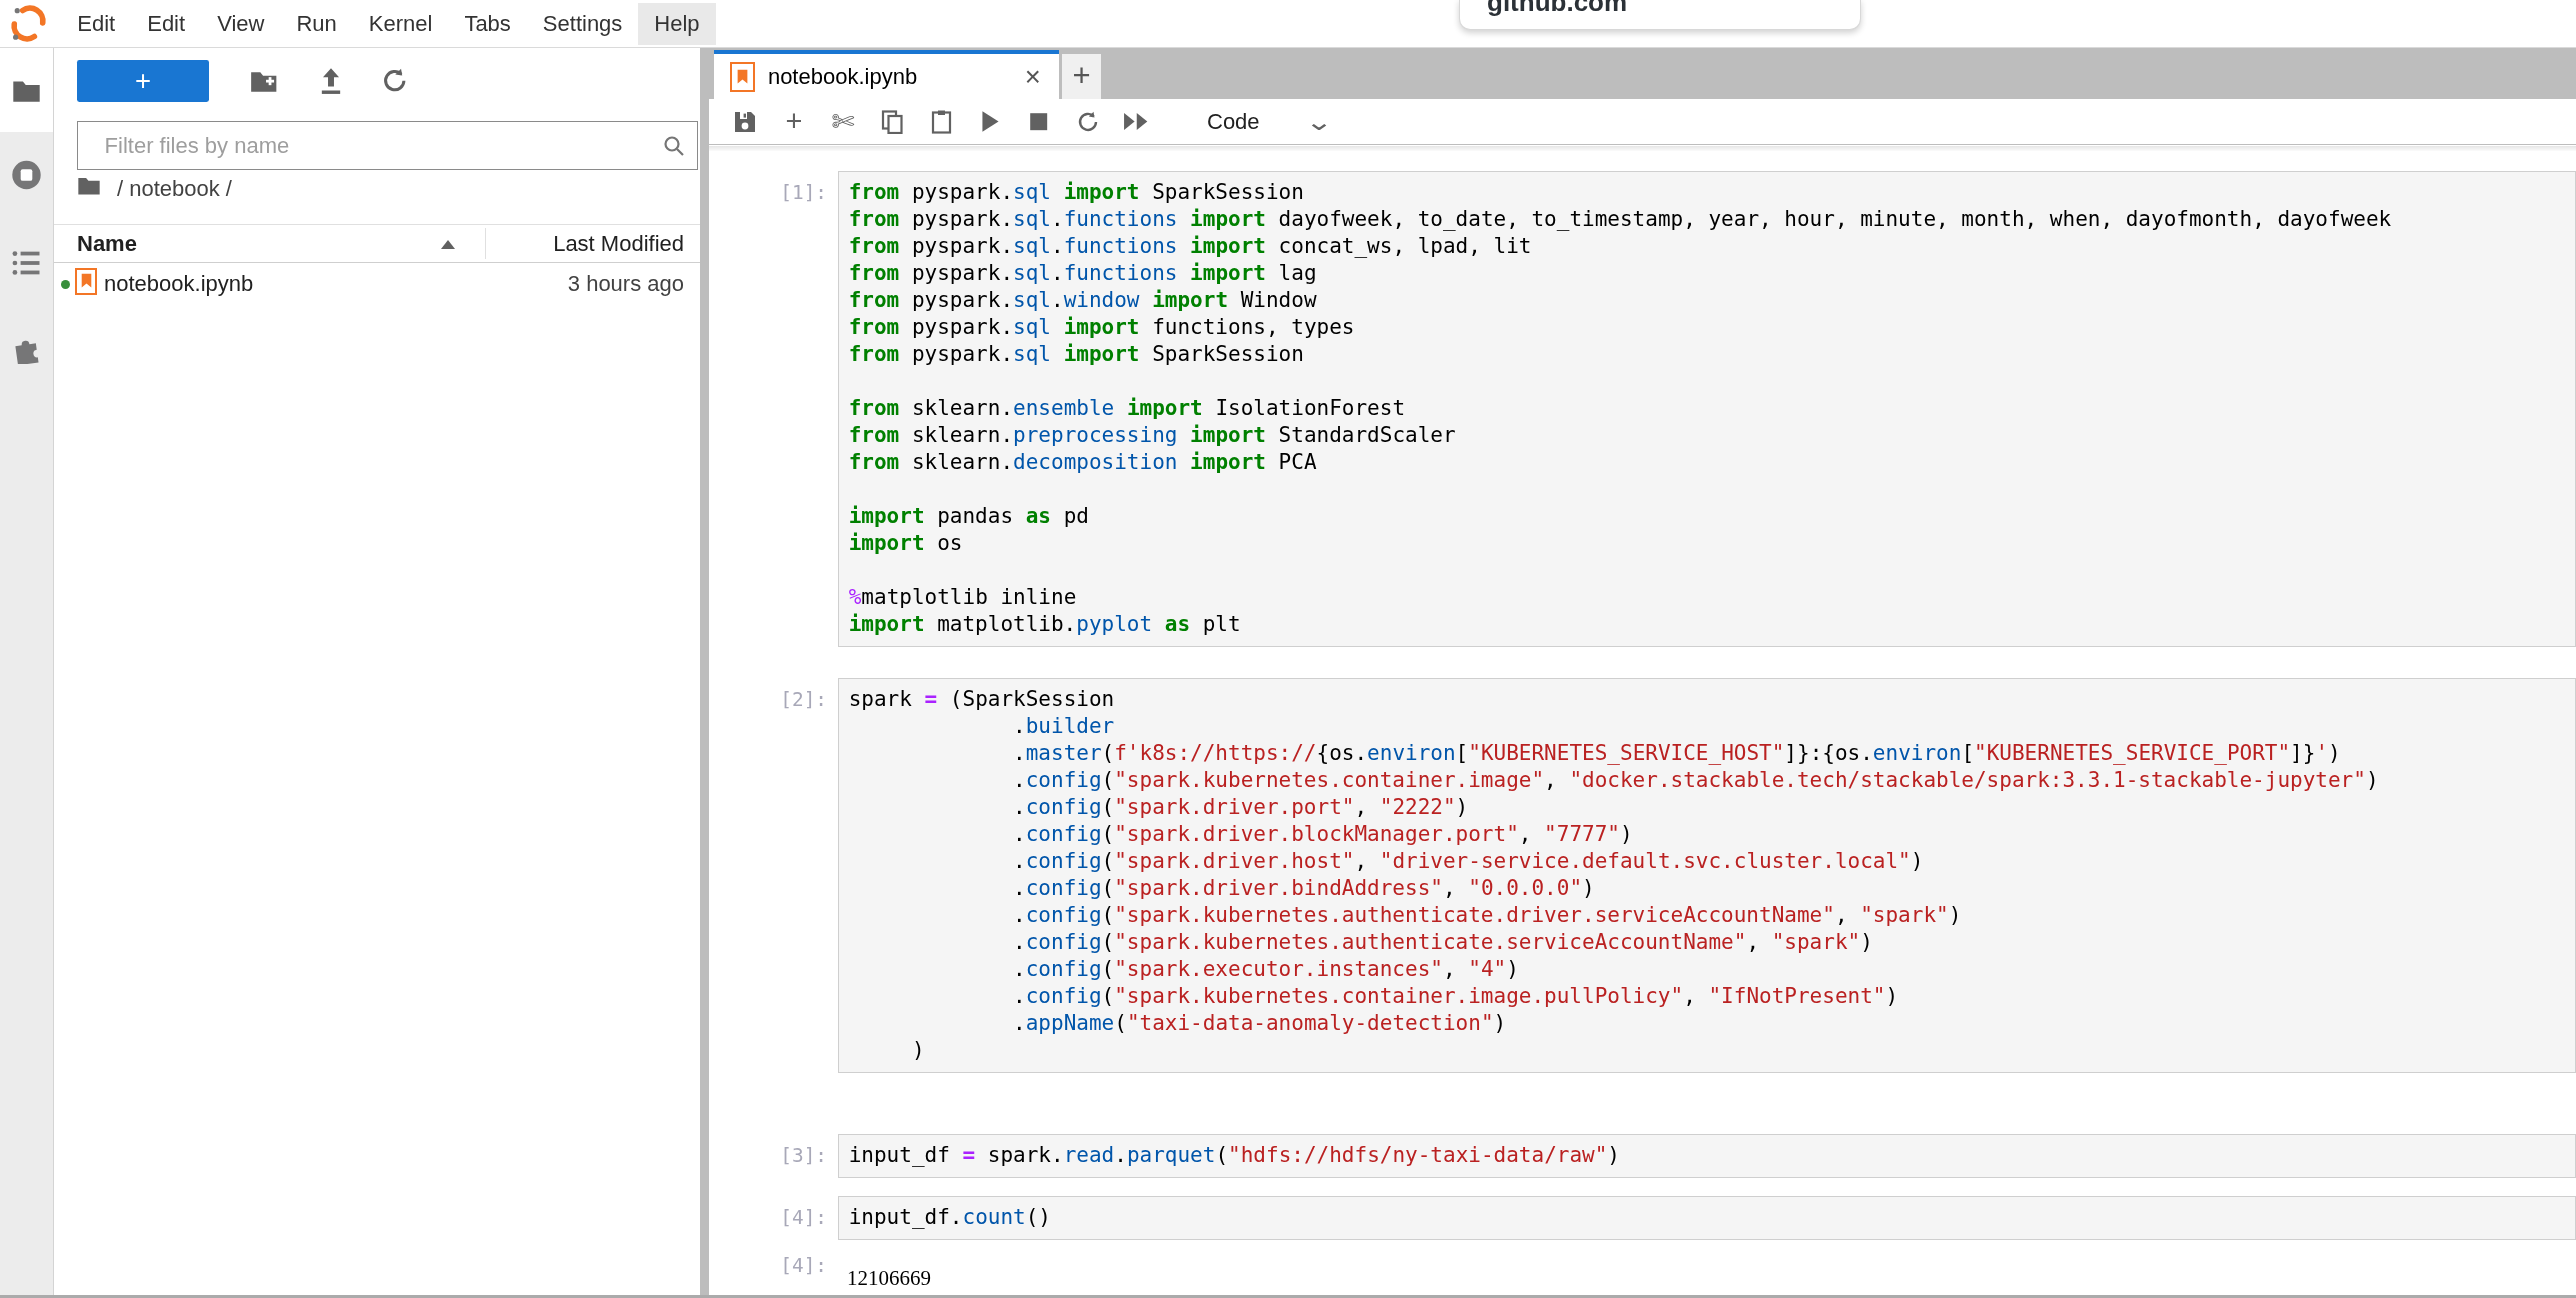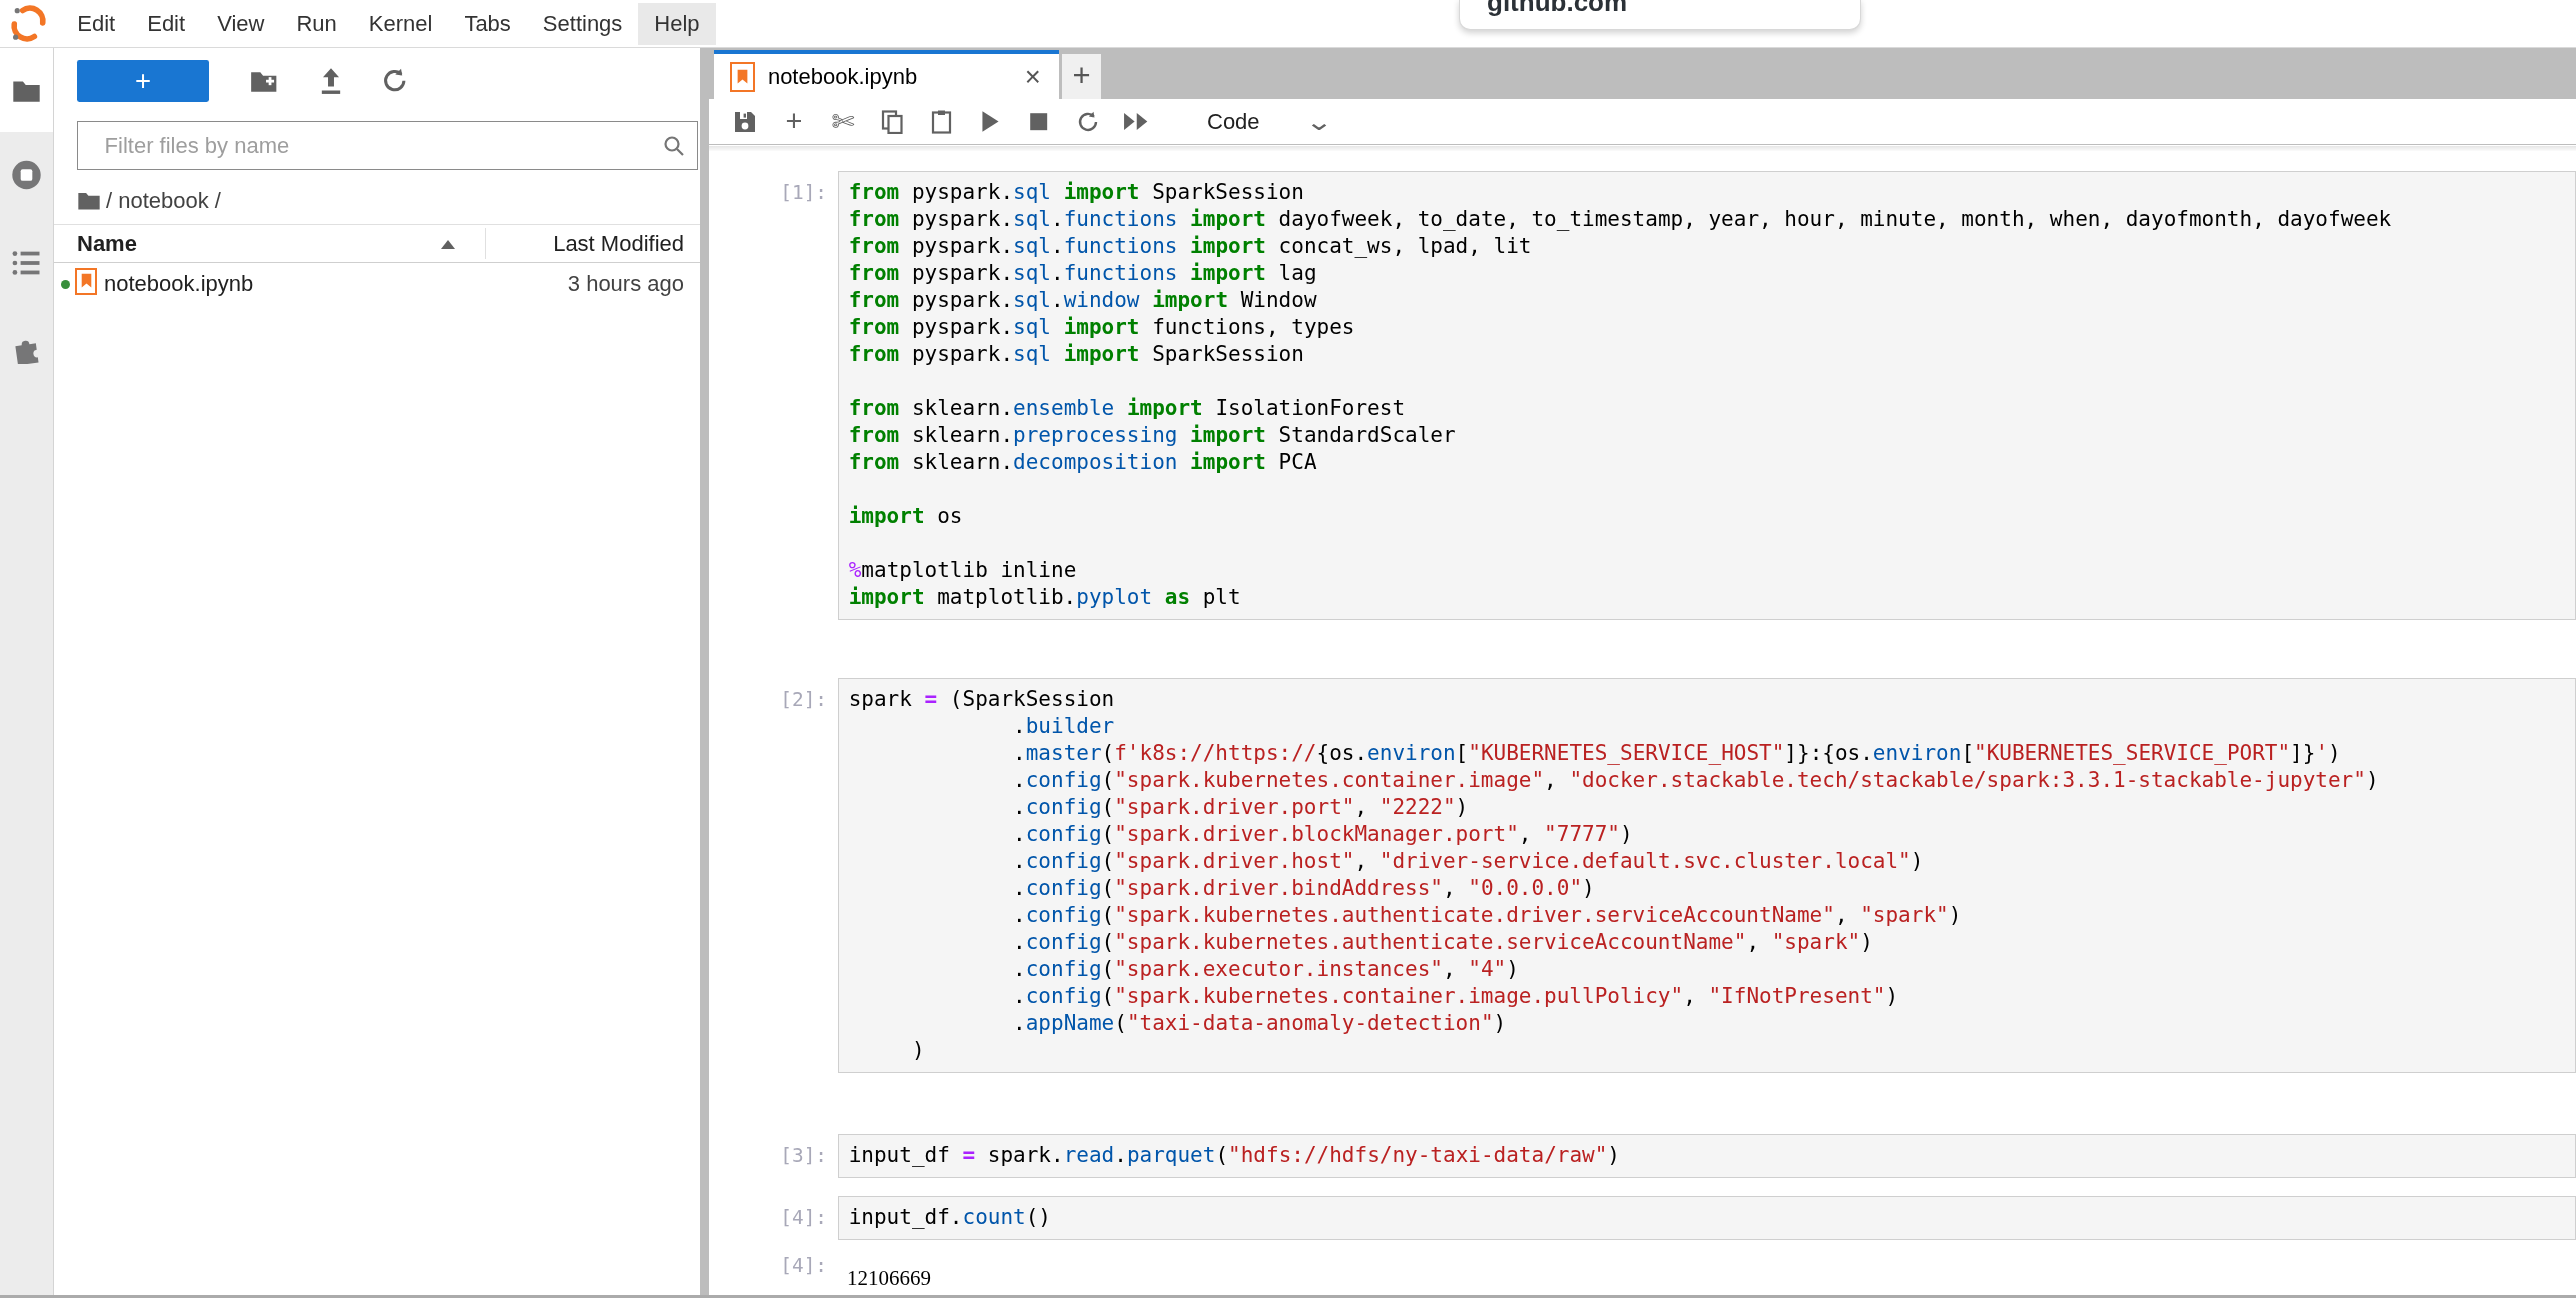--- a/index.html
+++ b/index.html
@@ -27,21 +27,21 @@
   
   #sidebar{left:54px;top:47px;width:646px;height:1252px;background:#ffffff;}
   #new-launcher{left:23px;top:13px;width:132px;height:42px;background:#1976d2;border-radius:2.4px;
                 color:#ffffff;font-size:27.5px;display:flex;align-items:center;justify-content:center;}
   .fb-tool{top:18px;width:32px;height:32px;display:flex;align-items:center;justify-content:center;}
   #filter-box{left:23px;top:74px;width:607px;height:47px;border:1.6px solid #8a8a8a;background:#ffffff;
               display:flex;align-items:center;padding-left:12px;}
   #filter-box input{border:none;outline:none;flex:1;font-size:22px;color:#333;padding:0 0 0 14.6px;
                     font-family:"Liberation Sans",sans-serif;background:transparent;}
   #filter-box input::placeholder{color:#9e9e9e;}
-  #breadcrumb-row{left:23px;top:129px;height:49px;display:flex;align-items:center;gap:5px;}
+  #breadcrumb-row{left:23px;top:129px;height:49px;display:flex;gap:16px;}
   #breadcrumb-row .crumb{font-size:22px;color:#424242;}
   #fb-header{left:0;top:177px;width:646px;height:37px;border-top:0.8px solid #e0e0e0;border-bottom:1.6px solid #cfcfcf;}
   #col-name{left:23px;top:184px;font-size:22px;font-weight:bold;color:#212121;}
   #sort-arrow{left:387px;top:193px;width:0;height:0;border-left:7.3px solid transparent;
               border-right:7.3px solid transparent;border-bottom:9.7px solid #616161;}
   #col-divider{left:431px;top:181px;width:0.8px;height:31px;background:#e0e0e0;}
   #col-modified{left:0;top:184px;width:630px;text-align:right;font-size:22px;color:#212121;}
   #file-row{left:0;top:216px;width:646px;height:42px;}
   #run-dot{left:6.5px;top:17px;width:9px;height:9px;border-radius:50%;background:#388e3c;}
   .nb-icon{border:2.4px solid #f37626;background:#fff;display:flex;align-items:center;justify-content:center;}
@@ -274,20 +274,21 @@
         <div class="code-line"><span class="tk-kw">from</span><span class="tk-t"> pyspark.</span><span class="tk-prop">sql</span><span class="tk-t">.</span><span class="tk-prop">functions</span><span class="tk-t"> </span><span class="tk-kw">import</span><span class="tk-t"> concat_ws, lpad, lit</span></div>
         <div class="code-line"><span class="tk-kw">from</span><span class="tk-t"> pyspark.</span><span class="tk-prop">sql</span><span class="tk-t">.</span><span class="tk-prop">functions</span><span class="tk-t"> </span><span class="tk-kw">import</span><span class="tk-t"> lag</span></div>
         <div class="code-line"><span class="tk-kw">from</span><span class="tk-t"> pyspark.</span><span class="tk-prop">sql</span><span class="tk-t">.</span><span class="tk-prop">window</span><span class="tk-t"> </span><span class="tk-kw">import</span><span class="tk-t"> Window</span></div>
         <div class="code-line"><span class="tk-kw">from</span><span class="tk-t"> pyspark.</span><span class="tk-prop">sql</span><span class="tk-t"> </span><span class="tk-kw">import</span><span class="tk-t"> functions, types</span></div>
         <div class="code-line"><span class="tk-kw">from</span><span class="tk-t"> pyspark.</span><span class="tk-prop">sql</span><span class="tk-t"> </span><span class="tk-kw">import</span><span class="tk-t"> SparkSession</span></div>
         <div class="code-line">&nbsp;</div>
         <div class="code-line"><span class="tk-kw">from</span><span class="tk-t"> sklearn.</span><span class="tk-prop">ensemble</span><span class="tk-t"> </span><span class="tk-kw">import</span><span class="tk-t"> IsolationForest</span></div>
         <div class="code-line"><span class="tk-kw">from</span><span class="tk-t"> sklearn.</span><span class="tk-prop">preprocessing</span><span class="tk-t"> </span><span class="tk-kw">import</span><span class="tk-t"> StandardScaler</span></div>
         <div class="code-line"><span class="tk-kw">from</span><span class="tk-t"> sklearn.</span><span class="tk-prop">decomposition</span><span class="tk-t"> </span><span class="tk-kw">import</span><span class="tk-t"> PCA</span></div>
         <div class="code-line">&nbsp;</div>
+        <div class="code-line"><span class="tk-kw">import</span><span class="tk-t"> pandas </span><span class="tk-kw">as</span><span class="tk-t"> pd</span></div>
         <div class="code-line"><span class="tk-kw">import</span><span class="tk-t"> os</span></div>
         <div class="code-line">&nbsp;</div>
         <div class="code-line"><span class="tk-meta">%</span><span class="tk-t">matplotlib inline</span></div>
         <div class="code-line"><span class="tk-kw">import</span><span class="tk-t"> matplotlib.</span><span class="tk-prop">pyplot</span><span class="tk-t"> </span><span class="tk-kw">as</span><span class="tk-t"> plt</span></div>
       </div>
     </div>
     <div class="cell" style="top: 527px;">
       <div class="prompt">[2]:</div>
       <div class="editor">
         <div class="code-line"><span class="tk-t">spark </span><span class="tk-op">=</span><span class="tk-t"> (SparkSession</span></div>

